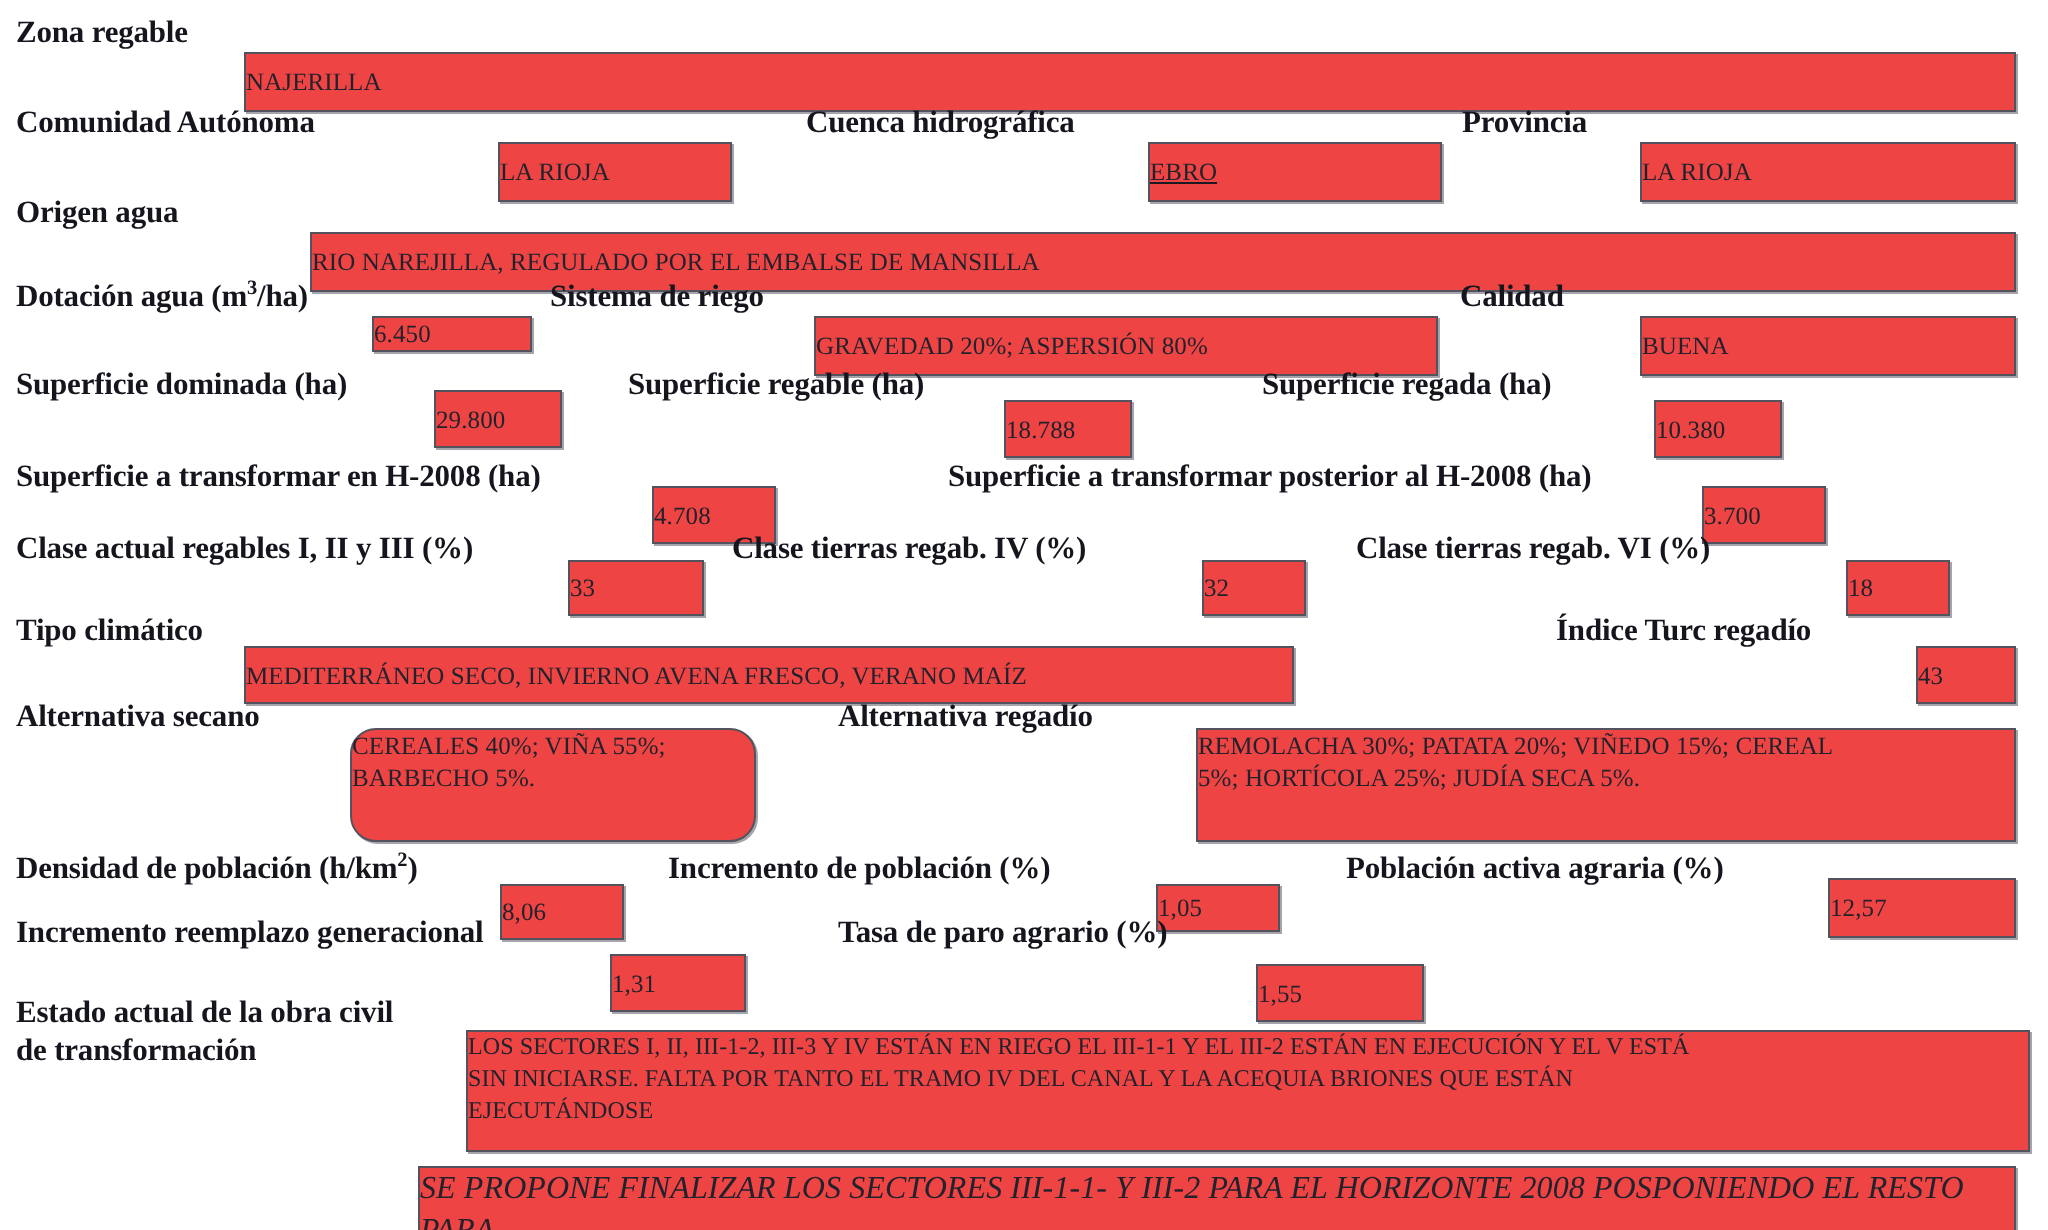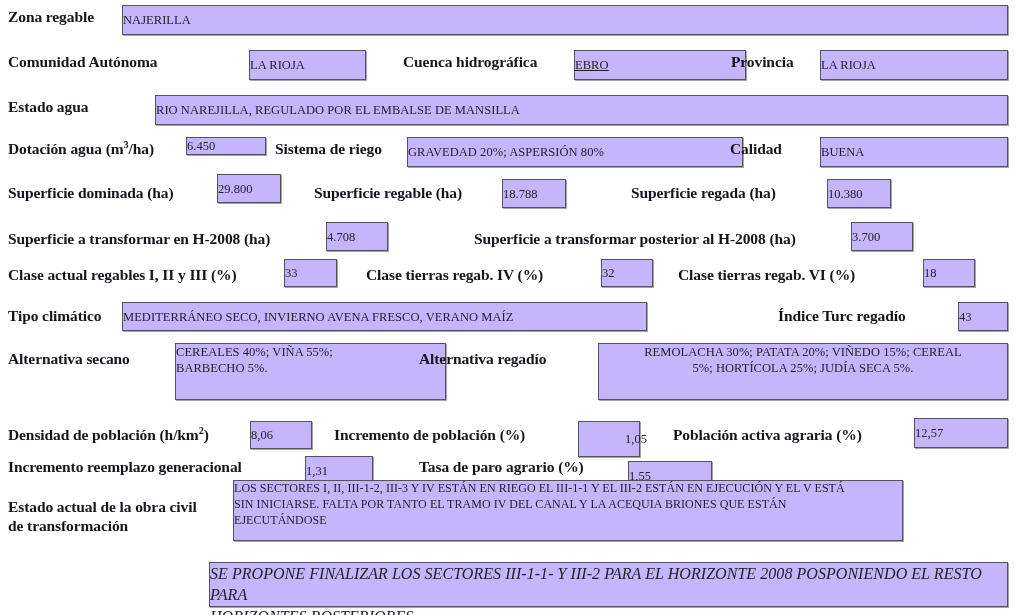--- a/index.html
+++ b/index.html
@@ -21,22 +21,23 @@
     font-size:15.5px;
     line-height:1.18;
     white-space:nowrap;
     color:#15151d;
     letter-spacing:-0.1px;
   }
   .lbl.wrap { white-space:normal; }
   .box {
     position:absolute;
     border:1.6px solid #53535f;
-    background:#c4b5fd;
+    background:#ef4444;
     box-shadow:1px 1px 0 rgba(90,90,100,.55);
+    margin-top:21px;
   }
   .box > .val {
     display:block;
     font-size:12.5px;
     line-height:1.28;
     color:#22222c;
     padding:0;
     white-space:pre-line;
     letter-spacing:0.05px;
   }
@@ -59,43 +60,43 @@
   <div class="box vc" style="left:122px; top:5px; width:886px; height:30px;">
     <span class="val pad-l">NAJERILLA</span>
   </div>
 
   <div class="lbl" style="left:8px; top:53px;">Comunidad Autónoma</div>
   <div class="box vc" style="left:249px; top:50px; width:117px; height:30px;">
     <span class="val pad-l">LA RIOJA</span>
   </div>
 
   <div class="lbl" style="left:403px; top:53px;">Cuenca hidrográfica</div>
-  <div class="box vc" style="left:574px; top:50px; width:172px; height:30px;text-decoration:underline;">
+  <div class="box vc" style="left:574px; top:50px; width:147px; height:30px;text-decoration:underline;">
     <span class="val pad-l">EBRO</span>
   </div>
 
   <div class="lbl" style="left:731px; top:53px;">Provincia</div>
   <div class="box vc" style="left:820px; top:50px; width:188px; height:30px;">
     <span class="val pad-l">LA RIOJA</span>
   </div>
 
-  <div class="lbl" style="left:8px; top:98px;">Estado  agua</div>
+  <div class="lbl" style="left:8px; top:98px;">Origen  agua</div>
   <div class="box vc" style="left:155px; top:95px; width:853px; height:30px;">
     <span class="val pad-l">RIO NAREJILLA, REGULADO POR EL EMBALSE DE MANSILLA</span>
   </div>
 
   <div class="lbl" style="left:8px; top:140px;">
     <span>Dotación agua (m</span><sup>3</sup><span>/ha)</span>
   </div>
   <div class="box vc" style="left:186px; top:137px; width:80px; height:18px;">
     <span class="val pad-l-sm">6.450</span>
   </div>
 
   <div class="lbl" style="left:275px; top:140px;">Sistema de riego</div>
-  <div class="box vc" style="left:407px; top:137px; width:336px; height:30px;align-items:center;">
+  <div class="box vc" style="left:407px; top:137px; width:312px; height:30px;align-items:center;">
     <span class="val pad-l">GRAVEDAD 20%; ASPERSIÓN 80%</span>
   </div>
 
   <div class="lbl" style="left:730px; top:140px;">Calidad</div>
   <div class="box vc" style="left:820px; top:137px; width:188px; height:30px;">
     <span class="val pad-l">BUENA</span>
   </div>
 
   <div class="lbl" style="left:8px; top:184px;">Superficie dominada (ha)</div>
   <div class="box vc" style="left:217px; top:174px; width:64px; height:29px;">
@@ -116,21 +117,21 @@
   <div class="box vc" style="left:326px; top:222px; width:62px; height:29px;">
     <span class="val pad-l-sm">4.708</span>
   </div>
 
   <div class="lbl" style="left:474px; top:230px;">Superficie a transformar posterior al H-2008 (ha)</div>
   <div class="box vc" style="left:851px; top:222px; width:62px; height:29px;">
     <span class="val pad-l-sm">3.700</span>
   </div>
 
   <div class="lbl" style="left:8px; top:266px;">Clase actual regables I, II y III (%)</div>
-  <div class="box vc" style="left:284px; top:259px; width:53px; height:28px;">
+  <div class="box vc" style="left:284px; top:259px; width:68px; height:28px;">
     <span class="val pad-l-sm">33</span>
   </div>
 
   <div class="lbl" style="left:366px; top:266px;">Clase tierras regab. IV (%)</div>
   <div class="box vc" style="left:601px; top:259px; width:52px; height:28px;">
     <span class="val pad-l-sm">32</span>
   </div>
 
   <div class="lbl" style="left:678px; top:266px;">Clase tierras regab. VI (%)</div>
   <div class="box vc" style="left:923px; top:259px; width:52px; height:28px;">
@@ -141,61 +142,61 @@
   <div class="box vc" style="left:122px; top:302px; width:525px; height:29px;">
     <span class="val pad-l">MEDITERRÁNEO SECO, INVIERNO AVENA FRESCO, VERANO MAÍZ</span>
   </div>
 
   <div class="lbl" style="left:778px; top:307px;">Índice Turc regadío</div>
   <div class="box vc" style="left:958px; top:302px; width:50px; height:29px;">
     <span class="val pad-l-sm">43</span>
   </div>
 
   <div class="lbl" style="left:8px; top:350px;">Alternativa secano</div>
-  <div class="box vt" style="left:175px; top:343px; width:271px; height:57px;">
+  <div class="box vt" style="left:175px; top:343px; width:203px; height:57px;border-radius:13px;">
     <span class="val pad-l pad-t">CEREALES 40%; VIÑA 55%;
 BARBECHO 5%.</span>
   </div>
 
   <div class="lbl" style="left:419px; top:350px;">Alternativa regadío</div>
-  <div class="box vt" style="left:598px; top:343px; width:410px; height:57px;text-align:center;">
+  <div class="box vt" style="left:598px; top:343px; width:410px; height:57px;">
     <span class="val pad-l pad-t">REMOLACHA 30%; PATATA 20%; VIÑEDO 15%; CEREAL
 5%; HORTÍCOLA 25%; JUDÍA SECA 5%.</span>
   </div>
 
   <div class="lbl" style="left:8px; top:426px;">
     <span>Densidad de población  (h/km</span><sup>2</sup><span>)</span>
   </div>
   <div class="box vc" style="left:250px; top:421px; width:62px; height:28px;">
     <span class="val pad-l-sm">8,06</span>
   </div>
 
   <div class="lbl" style="left:334px; top:426px;">Incremento de población (%)</div>
-  <div class="box vc" style="left:578px; top:421px; width:62px; height:36px;padding-left:46px;">
+  <div class="box vc" style="left:578px; top:421px; width:62px; height:24px;">
     <span class="val pad-l-sm">1,05</span>
   </div>
 
   <div class="lbl" style="left:673px; top:426px;">Población activa agraria (%)</div>
   <div class="box vc" style="left:914px; top:418px; width:94px; height:30px;">
     <span class="val pad-l-sm">12,57</span>
   </div>
 
   <div class="lbl" style="left:8px; top:458px;">Incremento reemplazo generacional</div>
   <div class="box vc" style="left:305px; top:456px; width:68px; height:29px;">
     <span class="val pad-l-sm">1,31</span>
   </div>
 
   <div class="lbl" style="left:419px; top:458px;">Tasa de paro agrario (%)</div>
   <div class="box vc" style="left:628px; top:461px; width:84px; height:29px;">
     <span class="val pad-l-sm">1,55</span>
   </div>
 
   <div class="lbl wrap" style="left:8px; top:498px; width:225px; line-height:1.22; white-space:pre-line;">Estado actual de la obra civil
 de transformación</div>
-  <div class="box vt" style="left:233px; top:480px; width:670px; height:61px;">
+  <div class="box vt" style="left:233px; top:494px; width:782px; height:61px;">
     <span class="val pad-l pad-t" style="font-size:12px; line-height:1.33;">LOS SECTORES I, II, III-1-2, III-3 Y IV ESTÁN EN RIEGO EL III-1-1 Y EL III-2 ESTÁN EN EJECUCIÓN Y EL V ESTÁ
 SIN INICIARSE. FALTA POR TANTO EL TRAMO IV DEL CANAL Y LA ACEQUIA BRIONES QUE ESTÁN
 EJECUTÁNDOSE</span>
   </div>
 
   <div class="box vt" style="left:209px; top:562px; width:799px; height:45px;">
     <span class="val pad-l pad-t" style="font-size:16px; line-height:1.33;font-style:italic;">SE PROPONE FINALIZAR LOS SECTORES III-1-1- Y III-2 PARA EL HORIZONTE 2008 POSPONIENDO EL RESTO PARA
 HORIZONTES POSTERIORES.</span>
   </div>
 

